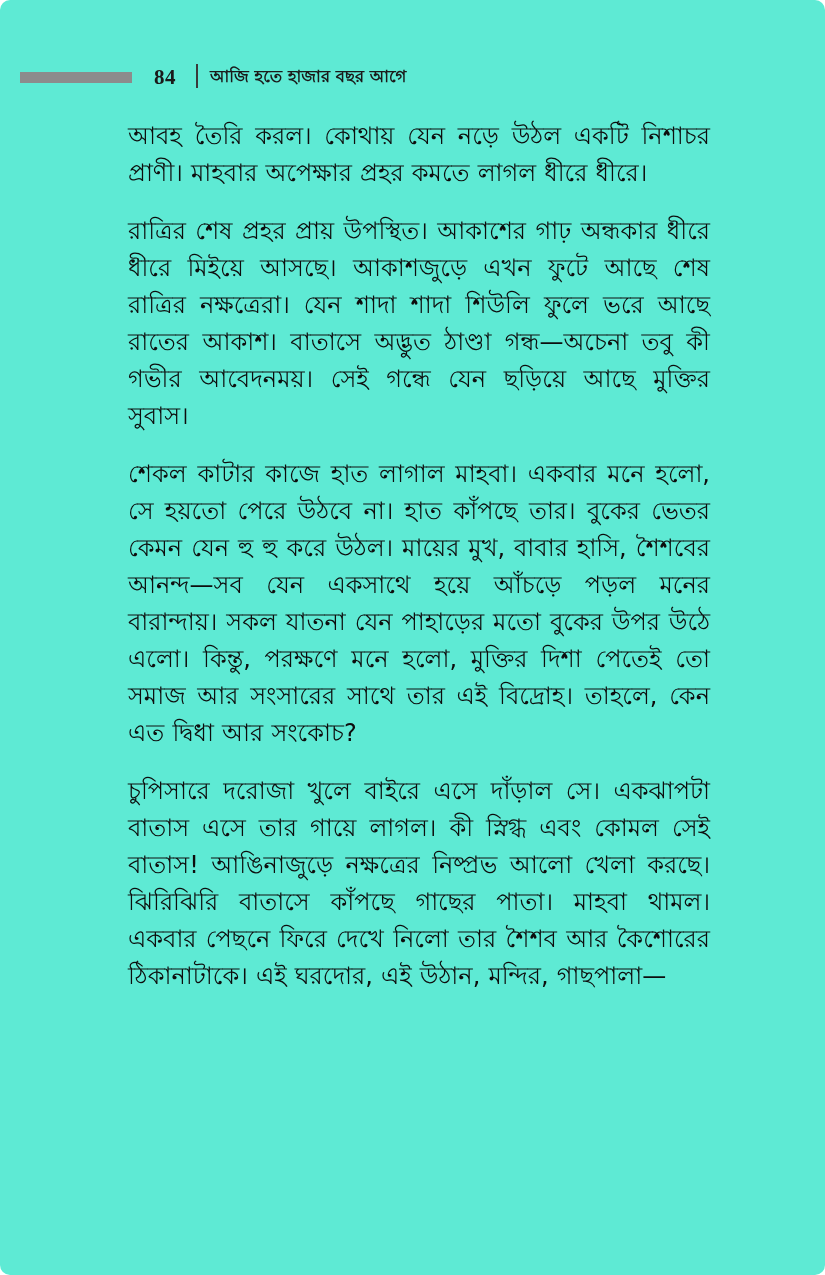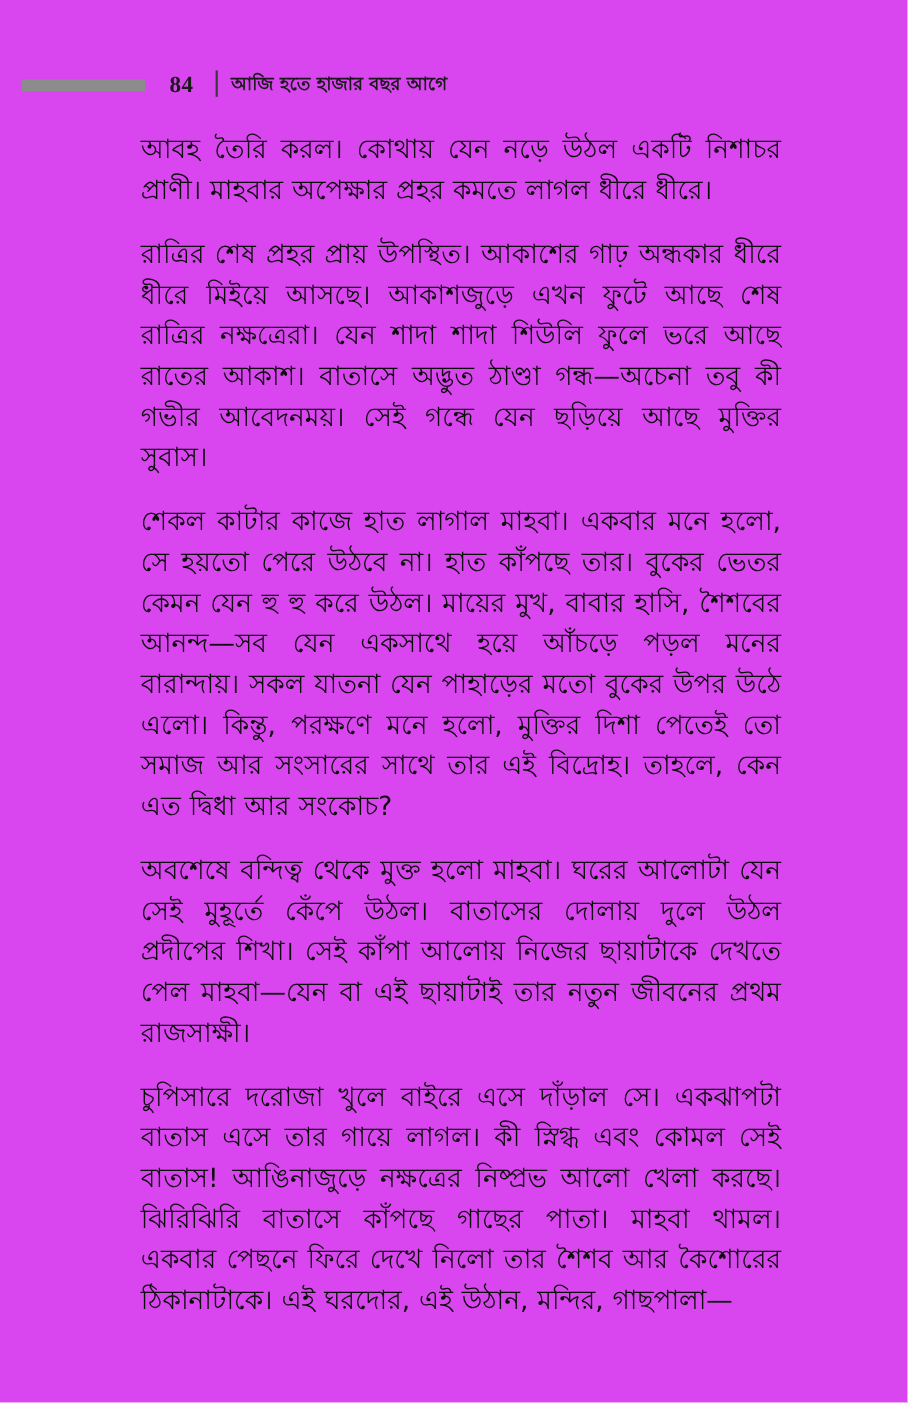--- a/index.html
+++ b/index.html
@@ -14,21 +14,22 @@
     color: #000000;
     position: relative;
     overflow: hidden;
   }
   .page {
     position: absolute;
     top: 0;
     left: 0;
     width: 825px;
     height: 1275px;
-    background: #d946ef;
+    background: #5eead4;
+    border-radius: 10px;
   }
 
   
   .header {
     position: absolute;
     top: 62px;
     left: 20px;
     right: 70px;
     height: 30px;
     display: flex;
@@ -105,17 +106,16 @@
       <span class="folio">84</span>
     </div>
     <div class="header-divider"></div>
     <div class="header-title">আজি হতে হাজার বছর আগে</div>
   </div>
 
   <div class="content">
     <p class="para">আবহ তৈরি করল। কোথায় যেন নড়ে উঠল একটি নিশাচর প্রাণী। মাহবার অপেক্ষার প্রহর কমতে লাগল ধীরে ধীরে।</p>
     <p class="para">রাত্রির শেষ প্রহর প্রায় উপস্থিত। আকাশের গাঢ় অন্ধকার ধীরে ধীরে মিইয়ে আসছে। আকাশজুড়ে এখন ফুটে আছে শেষ রাত্রির নক্ষত্রেরা। যেন শাদা শাদা শিউলি ফুলে ভরে আছে রাতের আকাশ। বাতাসে অদ্ভুত ঠাণ্ডা গন্ধ—অচেনা তবু কী গভীর আবেদনময়। সেই গন্ধে যেন ছড়িয়ে আছে মুক্তির সুবাস।</p>
     <p class="para">শেকল কাটার কাজে হাত লাগাল মাহবা। একবার মনে হলো, সে হয়তো পেরে উঠবে না। হাত কাঁপছে তার। বুকের ভেতর কেমন যেন হু হু করে উঠল। মায়ের মুখ, বাবার হাসি, শৈশবের আনন্দ—সব যেন একসাথে হয়ে আঁচড়ে পড়ল মনের বারান্দায়। সকল যাতনা যেন পাহাড়ের মতো বুকের উপর উঠে এলো। কিন্তু, পরক্ষণে মনে হলো, মুক্তির দিশা পেতেই তো সমাজ আর সংসারের সাথে তার এই বিদ্রোহ। তাহলে, কেন এত দ্বিধা আর সংকোচ?</p>
-    <p class="para">অবশেষে বন্দিত্ব থেকে মুক্ত হলো মাহবা। ঘরের আলোটা যেন সেই মুহূর্তে কেঁপে উঠল। বাতাসের দোলায় দুলে উঠল প্রদীপের শিখা। সেই কাঁপা আলোয় নিজের ছায়াটাকে দেখতে পেল মাহবা—যেন বা এই ছায়াটাই তার নতুন জীবনের প্রথম রাজসাক্ষী।</p>
     <p class="para">চুপিসারে দরোজা খুলে বাইরে এসে দাঁড়াল সে। একঝাপটা বাতাস এসে তার গায়ে লাগল। কী স্নিগ্ধ এবং কোমল সেই বাতাস! আঙিনাজুড়ে নক্ষত্রের নিষ্প্রভ আলো খেলা করছে। ঝিরিঝিরি বাতাসে কাঁপছে গাছের পাতা। মাহবা থামল। একবার পেছনে ফিরে দেখে নিলো তার শৈশব আর কৈশোরের ঠিকানাটাকে। এই ঘরদোর, এই উঠান, মন্দির, গাছপালা—</p>
   </div>
 
 </div>
 
 </body></html>

